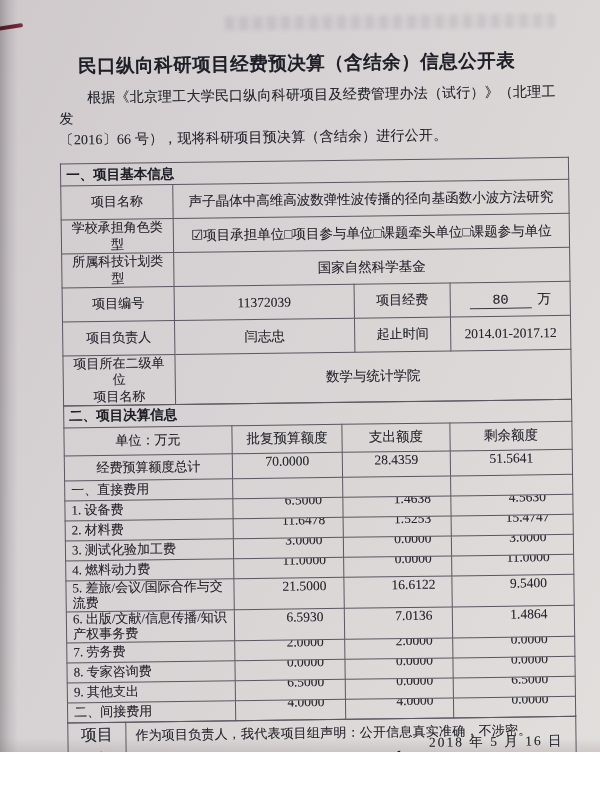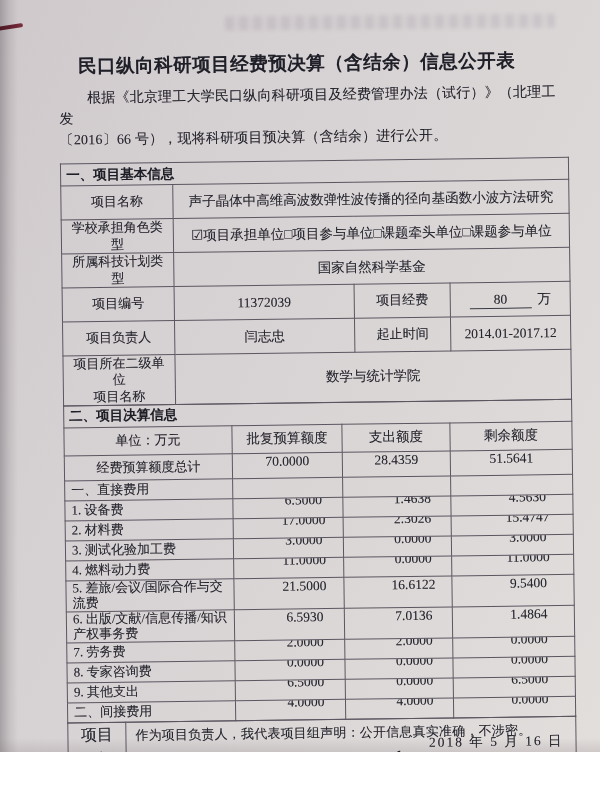--- a/index.html
+++ b/index.html
@@ -32,21 +32,21 @@
   tr.h22{height:22px;} tr.h25{height:25px;} tr.h28{height:28px;} tr.h20{height:20px;}
   tr.h31{height:31px;} tr.h34{height:34px;} tr.h42{height:42px;} tr.h64{height:64px;}
   td.lab{text-align:center;font-size:13px;line-height:1.25;}
   td.val{text-align:center;font-size:13.5px;}
   td.rl{text-align:left;padding-left:6px;font-size:13px;line-height:1.15;}
   td.rlc{text-align:center;font-size:13px;}
   td.num{text-align:center;font-size:13.5px;}
   td.num .raise{position:relative;top:-7px;display:inline-block;margin-left:31px;}
   td.num .raise2{position:relative;top:-4px;display:inline-block;}
   .u{display:inline-block;min-width:58px;border-bottom:1px solid #3a3a42;text-align:center;
-    padding:0 2px;margin-right:6px;}
+    padding:0 2px;margin-right:6px;font-family:Liberation Mono, monospace;}
   td.dec-lab{text-align:center;font-size:16px;line-height:1.55;}
   td.dec-body{position:relative;vertical-align:top;padding:0;}
   .stmt{padding:4px 6px 0 9px;font-size:13px;letter-spacing:.2px;}
   .signrow{margin-top:9px;padding-left:78px;font-size:13.5px;}
   .sig{display:inline-block;font-size:23px;font-weight:bold;margin-left:10px;color:#23232e;
     transform:rotate(-6deg) skewX(-12deg);letter-spacing:2px;}
   .date{position:absolute;right:12px;top:15px;font-size:13.5px;letter-spacing:2px;white-space:nowrap;}
   .note{margin:8px 0 0 74px;font-size:12.5px;letter-spacing:.3px;}
 </style>
 </head>
@@ -141,22 +141,22 @@
             <td class="num"></td>
       </tr>
       <tr class="h20">
         <td class="rl">1. 设备费</td>
         <td class="num"><span class="raise">6.5000</span></td>
         <td class="num"><span class="raise">1.4638</span></td>
         <td class="num"><span class="raise">4.5630</span></td>
       </tr>
       <tr class="h20">
         <td class="rl">2. 材料费</td>
-        <td class="num"><span class="raise">17.0000</span></td>
-        <td class="num"><span class="raise">2.3026</span></td>
+        <td class="num"><span class="raise">11.6478</span></td>
+        <td class="num"><span class="raise">1.5253</span></td>
         <td class="num"><span class="raise">15.4747</span></td>
       </tr>
       <tr class="h20">
         <td class="rl">3. 测试化验加工费</td>
         <td class="num"><span class="raise">3.0000</span></td>
         <td class="num"><span class="raise">0.0000</span></td>
         <td class="num"><span class="raise">3.0000</span></td>
       </tr>
       <tr class="h20">
         <td class="rl">4. 燃料动力费</td>

